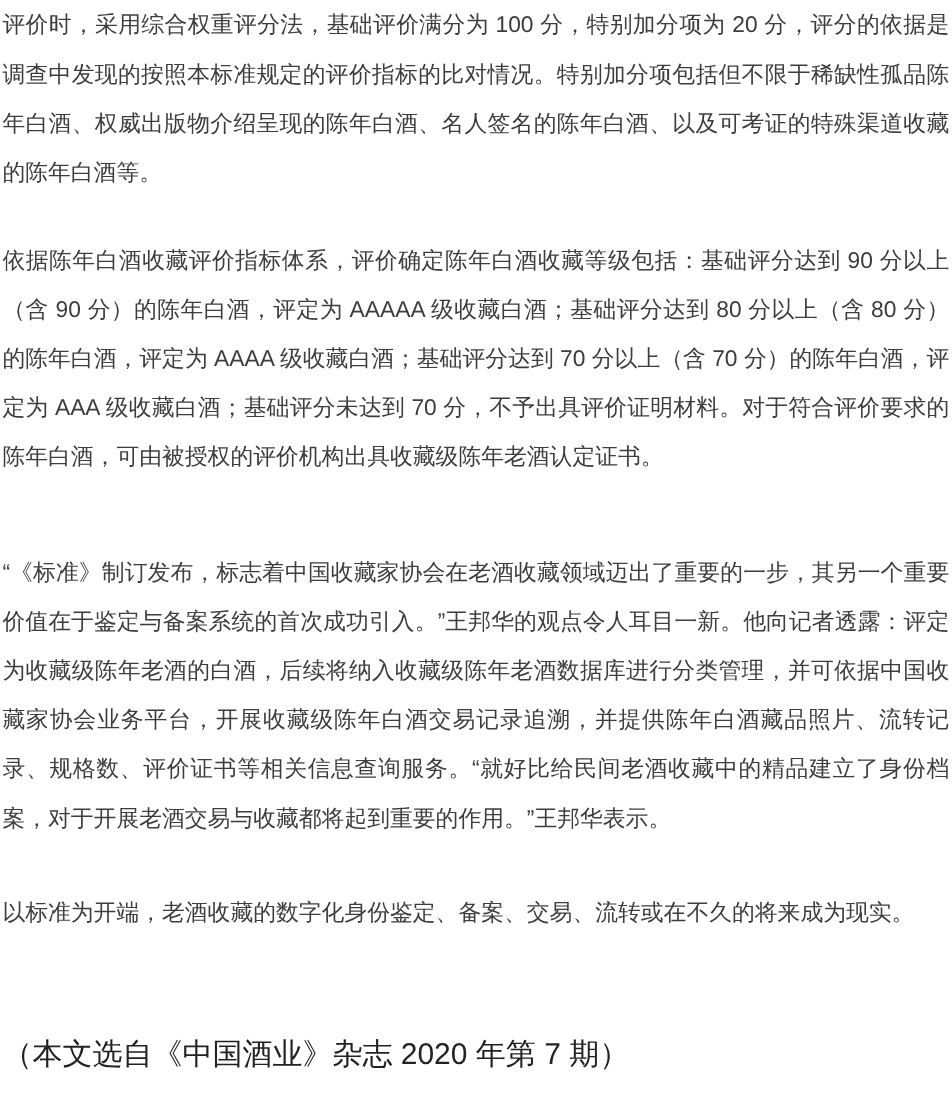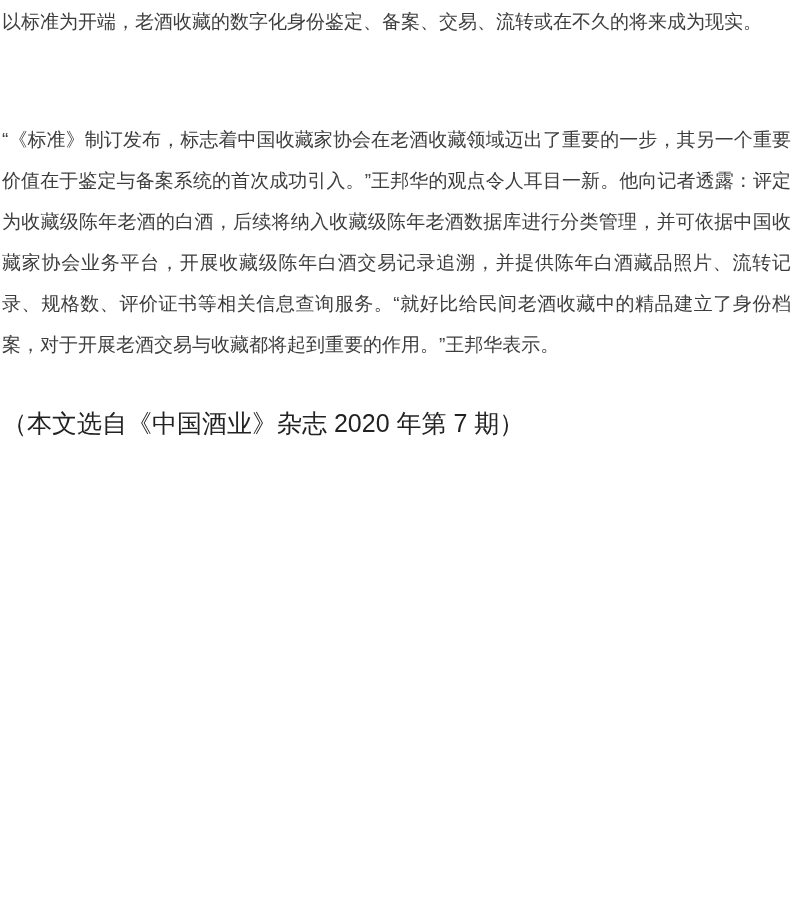--- a/index.html
+++ b/index.html
@@ -40,20 +40,22 @@
     line-height: 41px;
     font-weight: 400;
     color: #222222;
     text-align: left;
   }
 </style>
 </head>
 <body>
 
 <div class="article">
+  <p class="para gap-after-p1">评价时，采用综合权重评分法，基础评价满分为 100 分，特别加分项为 20 分，评分的依据是调查中发现的按照本标准规定的评价指标的比对情况。特别加分项包括但不限于稀缺性孤品陈年白酒、权威出版物介绍呈现的陈年白酒、名人签名的陈年白酒、以及可考证的特殊渠道收藏的陈年白酒等。</p>
 
+  <p class="para gap-after-p2">依据陈年白酒收藏评价指标体系，评价确定陈年白酒收藏等级包括：基础评分达到 90 分以上（含 90 分）的陈年白酒，评定为 AAAAA 级收藏白酒；基础评分达到 80 分以上（含 80 分）的陈年白酒，评定为 AAAA 级收藏白酒；基础评分达到 70 分以上（含 70 分）的陈年白酒，评定为 AAA 级收藏白酒；基础评分未达到 70 分，不予出具评价证明材料。对于符合评价要求的陈年白酒，可由被授权的评价机构出具收藏级陈年老酒认定证书。</p>
+
+  <p class="para gap-after-p3">“《标准》制订发布，标志着中国收藏家协会在老酒收藏领域迈出了重要的一步，其另一个重要价值在于鉴定与备案系统的首次成功引入。”王邦华的观点令人耳目一新。他向记者透露：评定为收藏级陈年老酒的白酒，后续将纳入收藏级陈年老酒数据库进行分类管理，并可依据中国收藏家协会业务平台，开展收藏级陈年白酒交易记录追溯，并提供陈年白酒藏品照片、流转记录、规格数、评价证书等相关信息查询服务。“就好比给民间老酒收藏中的精品建立了身份档案，对于开展老酒交易与收藏都将起到重要的作用。”王邦华表示。</p>
 
   <p class="para gap-after-p4">以标准为开端，老酒收藏的数字化身份鉴定、备案、交易、流转或在不久的将来成为现实。</p>
-
-  <p class="para gap-after-p3">“《标准》制订发布，标志着中国收藏家协会在老酒收藏领域迈出了重要的一步，其另一个重要价值在于鉴定与备案系统的首次成功引入。”王邦华的观点令人耳目一新。他向记者透露：评定为收藏级陈年老酒的白酒，后续将纳入收藏级陈年老酒数据库进行分类管理，并可依据中国收藏家协会业务平台，开展收藏级陈年白酒交易记录追溯，并提供陈年白酒藏品照片、流转记录、规格数、评价证书等相关信息查询服务。“就好比给民间老酒收藏中的精品建立了身份档案，对于开展老酒交易与收藏都将起到重要的作用。”王邦华表示。</p>
 
   <p class="source-note">（本文选自《中国酒业》杂志 2020 年第 7 期）</p>
 </div>
 
 </body></html>

